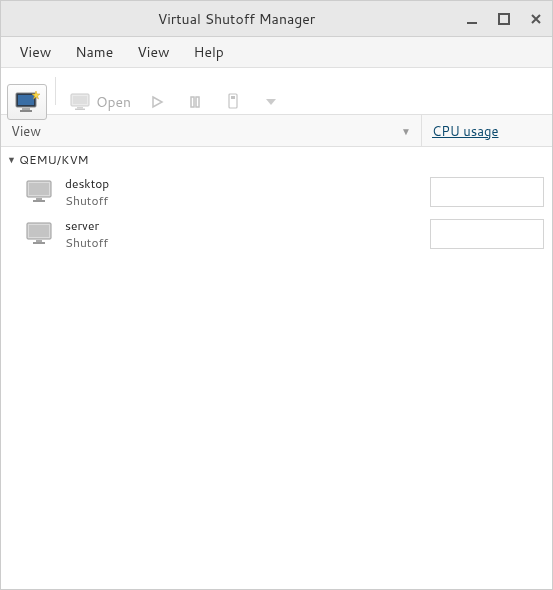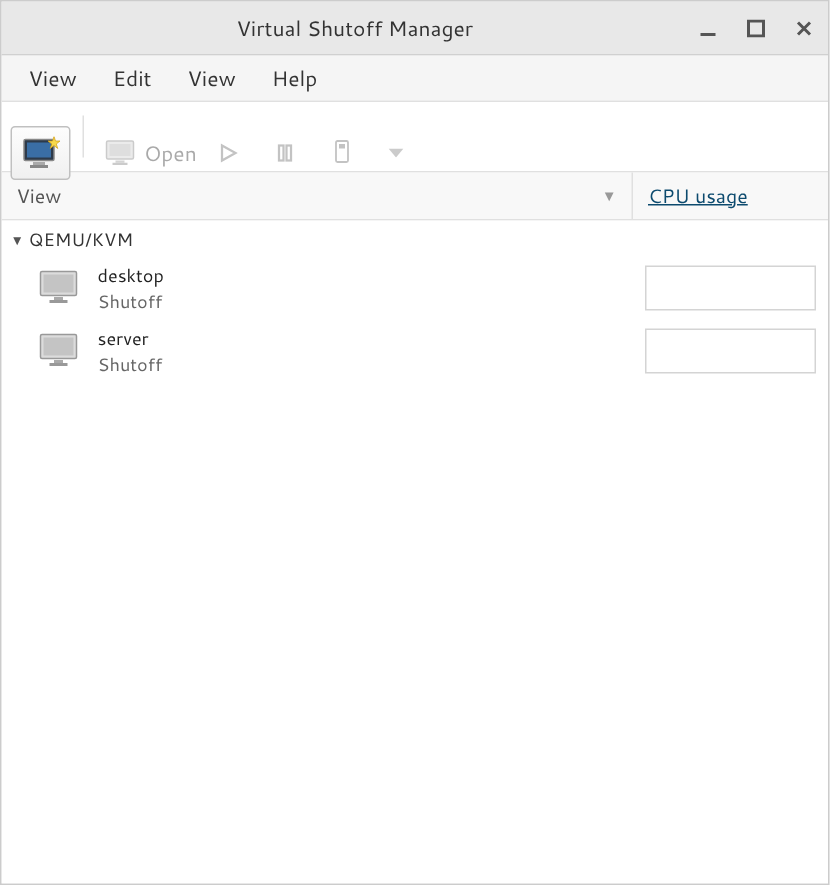--- a/index.html
+++ b/index.html
@@ -7,21 +7,21 @@
     
     .titlebar { height: 36px; background: #e8e8e8; display: flex; align-items: center; padding: 0 8px; border-bottom: 1px solid #d0d0d0; }
     .titlebar-title { flex: 1; text-align: center; font-size: 14px; font-weight: 500; color: #333; }
     .titlebar-controls { display: flex; gap: 16px; align-items: center; }
     .titlebar-btn { width: 16px; height: 16px; display: flex; align-items: center; justify-content: center; cursor: pointer; color: #555; }
     
     .menubar { height: 30px; background: #f5f5f5; display: flex; align-items: center; padding: 0 8px; gap: 4px; font-size: 14px; }
     .menu-item { padding: 4px 10px; color: #333; cursor: pointer; }
     
     .toolbar { height: 48px; background: #fff; border-top: 1px solid #e0e0e0; border-bottom: 1px solid #e0e0e0; display: flex; align-items: center; padding: 0 6px; gap: 2px; }
-    .tool-btn { height: 36px; min-width: 36px; display: flex; align-items: center; border-radius: 3px; cursor: pointer; padding: 0 6px; gap: 4px; margin-top: 21px; }
+    .tool-btn { height: 36px; min-width: 36px; display: flex; align-items: center; justify-content: center; border-radius: 3px; cursor: pointer; padding: 0 6px; gap: 4px; margin-top: 21px; }
     .tool-btn.primary { border: 1px solid #c0c0c0; background: linear-gradient(#fdfdfd,#f0f0f0); }
     .tool-btn.disabled { opacity: 0.5; }
     .tool-sep { width: 1px; height: 28px; background: #e0e0e0; margin: 0 6px; }
     .open-label { font-size: 14px; color: #555; }
     
     .headers { height: 32px; background: #f8f8f8; border-bottom: 1px solid #e0e0e0; display: flex; align-items: center; }
     .header-name { flex: 1; padding: 0 10px; font-size: 13px; color: #555; display: flex; align-items: center; justify-content: space-between; border-right: 1px solid #e0e0e0; height: 100%; }
     .header-cpu { width: 130px; padding: 0 10px; font-size: 13px; color: #0c4a6e; text-decoration: underline; }
     .sort-caret { color: #999; font-size: 10px; }
     
@@ -59,21 +59,21 @@
     <div class="titlebar-btn">
       <svg width="12" height="12" viewBox="0 0 12 12">
           <path d="M2 2 L10 10 M10 2 L2 10" stroke="#555" stroke-width="2"></path>
         </svg>
     </div>
   </div>
 </div>
 
 <div class="menubar">
   <div class="menu-item">View</div>
-  <div class="menu-item">Edit</div>
+  <div class="menu-item">Name</div>
   <div class="menu-item">View</div>
   <div class="menu-item">Help</div>
 </div>
 
 <div class="toolbar">
   <div class="tool-btn primary" style="position:relative;">
     <svg width="26" height="22" viewBox="0 0 26 22">
       <rect x="2" y="2" width="20" height="14" rx="1" fill="#2d3a4a" stroke="#888"></rect>
       <rect x="4" y="4" width="16" height="10" fill="#3a6ea5"></rect>
       <rect x="8" y="17" width="8" height="2" fill="#aaa"></rect>

